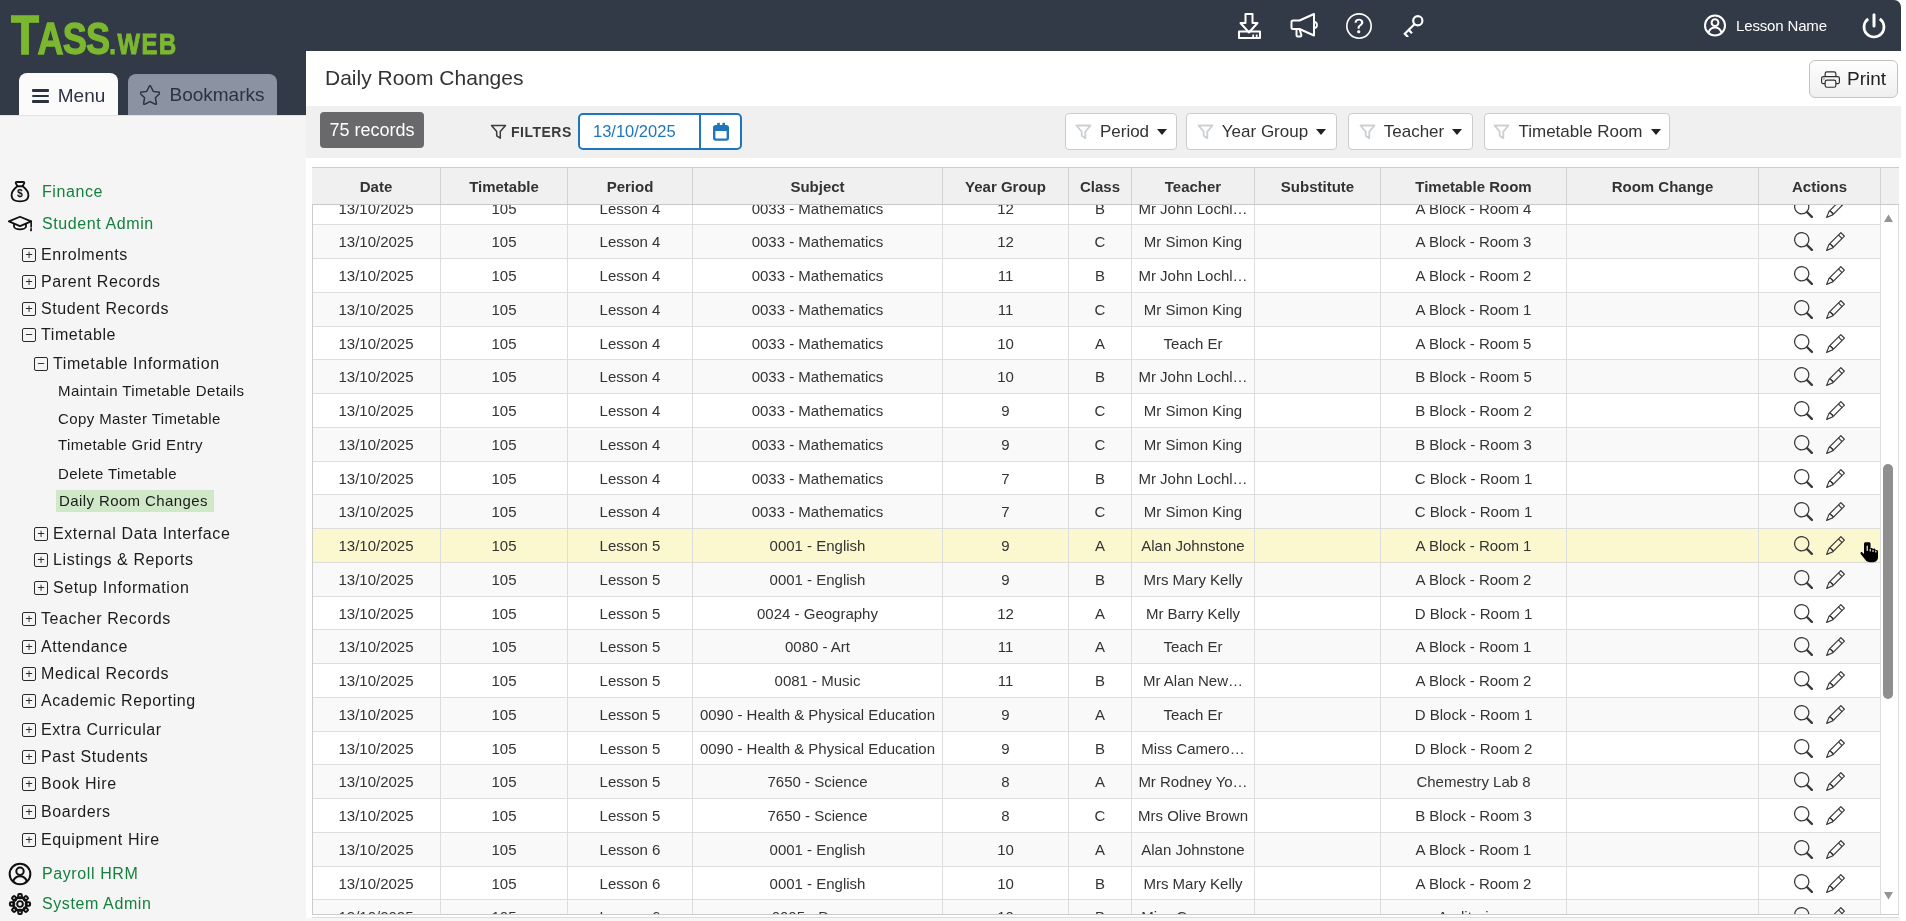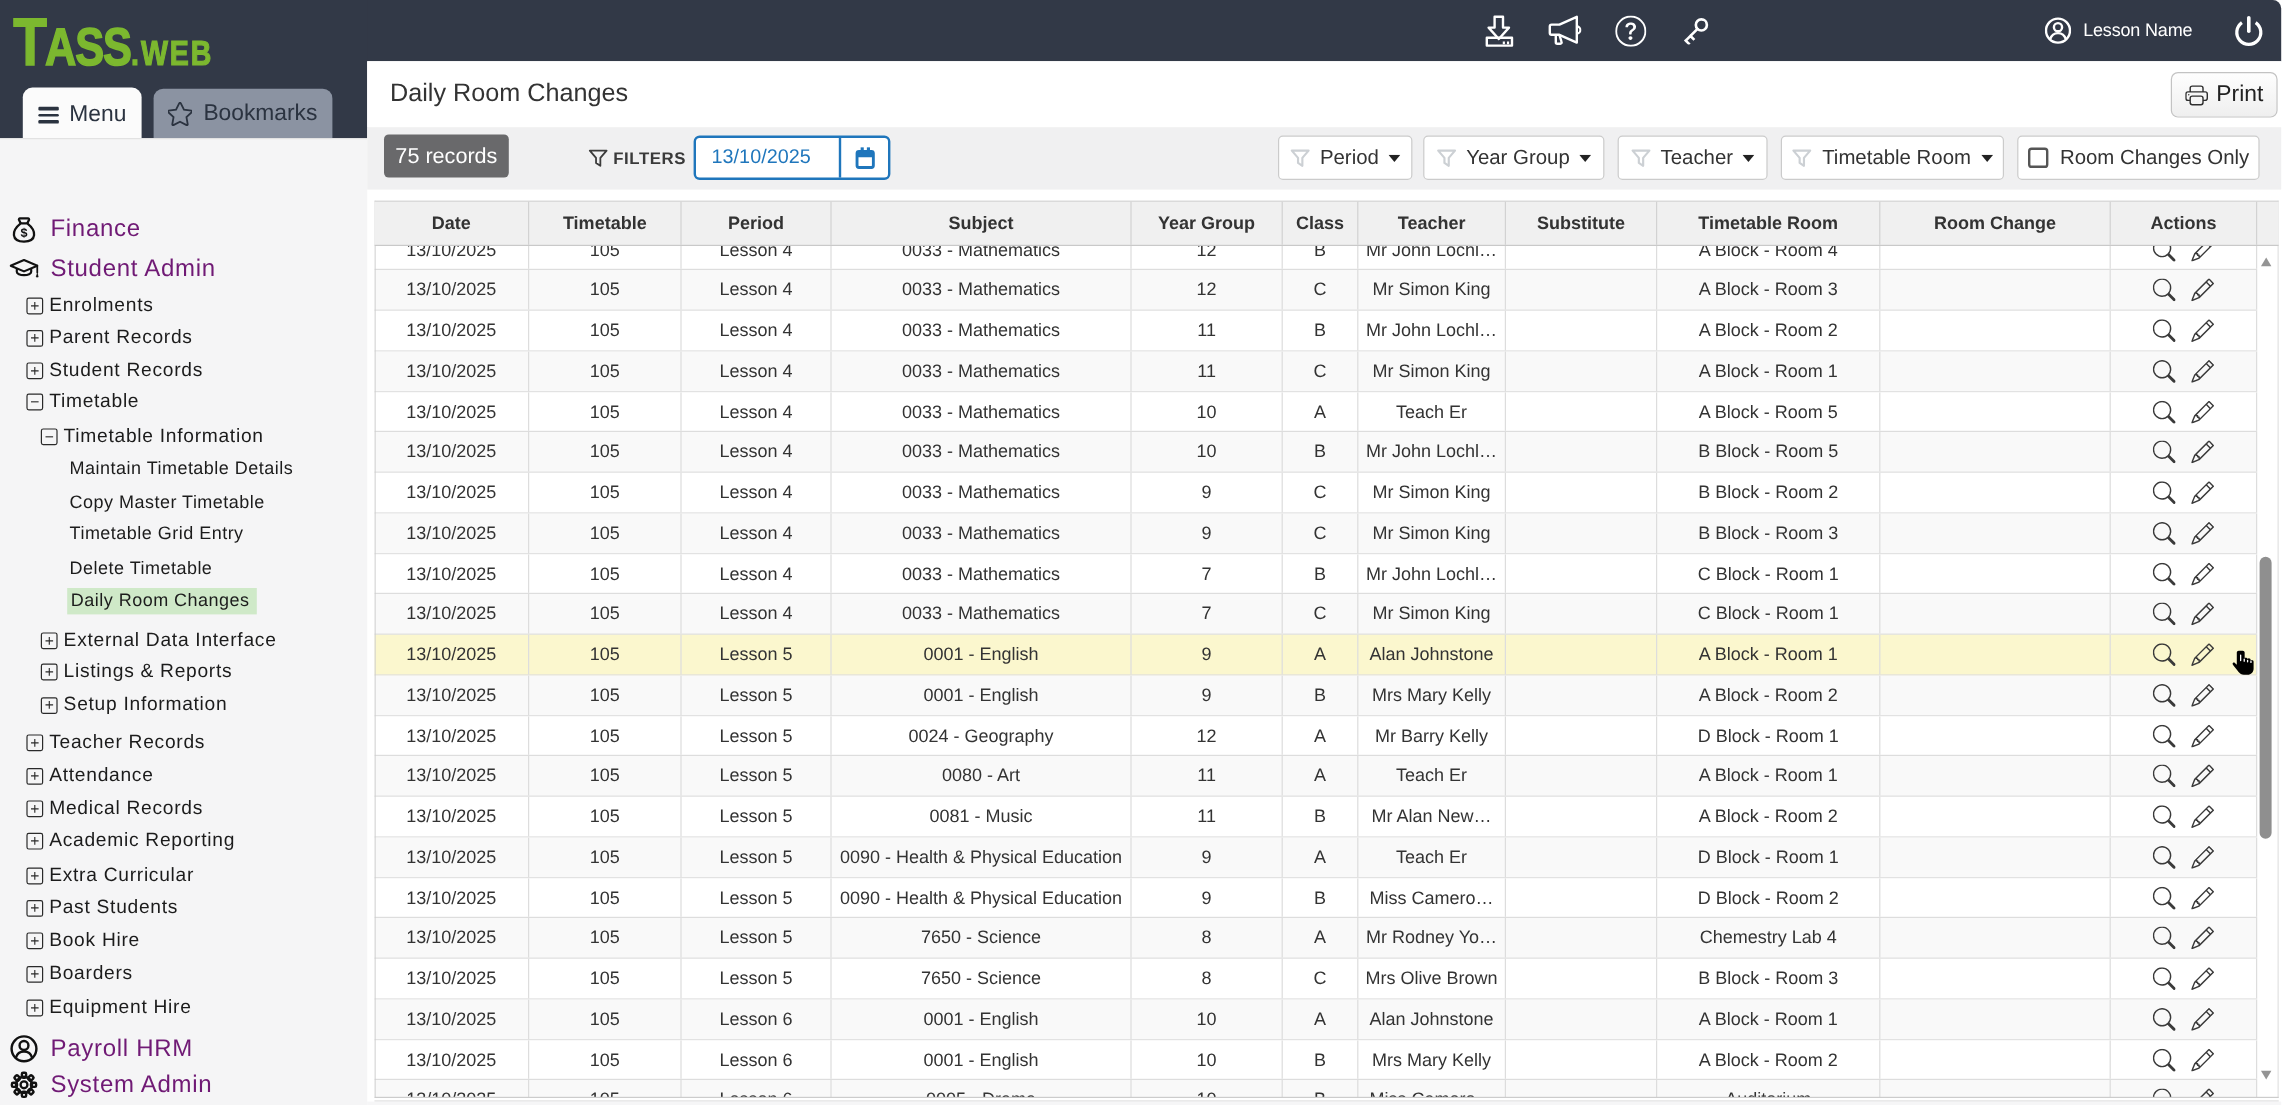--- a/index.html
+++ b/index.html
@@ -17,21 +17,21 @@
 
 .tabmenu { position:absolute; left:19px; top:73px; width:99px; height:46px; background:#fbfbfb; border-radius:8px 8px 0 0; display:flex; align-items:center; justify-content:center; gap:9px; color:#2b3340; font-size:19px; }
 .tabbm { position:absolute; left:128px; top:74px; width:149px; height:41px; background:#8b93a2; border-radius:8px 8px 0 0; display:flex; align-items:center; justify-content:center; gap:9px; color:#2b3340; font-size:19px; }
 .burger { display:inline-block; width:17px; }
 .burger div { height:2.5px; background:#2b3340; margin:3px 0; border-radius:1px;}
 
 .sidebody { position:absolute; left:0; top:115px; width:306px; height:806px; background:#f5f5f6; border-top:1px solid #e2e2e2;}
 .fmenu { position:absolute; left:11px; top:131px; width:284px; height:33px; border:1px solid #ccc; border-radius:5px; background:#fff; font-size:16px; padding:0 10px; color:#999; }
 .nav { position:absolute; left:0; height:27px; display:flex; align-items:center; white-space:nowrap; }
 .nav .nico { width:24px; height:24px; margin-left:8px; }
-.ntxt { margin-left:10px; font-size:20px; color:#701a75; letter-spacing:0.6px; }
+.ntxt { margin-left:10px; font-size:16px; color:#15803d; letter-spacing:0.6px; }
 .ntxt2 { font-size:16px; color:#1c1c1c; letter-spacing:0.6px; }
 .ntxt3 { margin-left:58px; font-size:15px; color:#1c1c1c; letter-spacing:0.4px; }
 .l1 .ebox { margin-left:22px; margin-right:5px; }
 .l2 .ebox { margin-left:34px; margin-right:5px; }
 .ebox { display:inline-flex; width:14px; height:14px; border:1.4px solid #2a2a2a; border-radius:2px; align-items:center; justify-content:center; font-size:13px; color:#2a2a2a; line-height:1; padding-bottom:1px; }
 .active { margin-left:56px; background:#cfe9c8; padding:2px 6px 3px 3px; font-size:15px; color:#1c1c1c; letter-spacing:0.4px; }
 
 .titlebar { position:absolute; left:306px; top:51px; width:1595px; height:55px; background:#fff; }
 .title { position:absolute; left:325px; top:66px; font-size:21px; color:#333; }
 .printbtn { position:absolute; left:1809px; top:60px; width:89px; height:38px; background:linear-gradient(#fefefe,#efefef); border:1px solid #c3c3c3; border-radius:6px; display:flex; align-items:center; justify-content:center; gap:7px; font-size:19px; color:#222; }
@@ -280,21 +280,20 @@
 <div class="fbtn" style="left:1348px; width:125px;"><svg viewBox="0 0 17 16" width="17" height="16" fill="none" stroke="#ccd0d4" stroke-width="1.8" stroke-linejoin="round">
         <path d="M1.5 1.5 h14 L10.3 7.6 V14.2 L6.7 11.8 V7.6 Z"></path>
       </svg> Teacher <svg width="10" height="6" viewBox="0 0 10 6">
         <path d="M0 0 h10 L5 6 Z" fill="#222"></path>
       </svg></div>
 <div class="fbtn" style="left:1484px; width:186px;"><svg viewBox="0 0 17 16" width="17" height="16" fill="none" stroke="#ccd0d4" stroke-width="1.8" stroke-linejoin="round">
         <path d="M1.5 1.5 h14 L10.3 7.6 V14.2 L6.7 11.8 V7.6 Z"></path>
       </svg> Timetable Room <svg width="10" height="6" viewBox="0 0 10 6">
         <path d="M0 0 h10 L5 6 Z" fill="#222"></path>
       </svg></div>
-<div class="fbtn" style="left:1681px; width:202px; gap:10px;"><span style="display:inline-block;width:17px;height:17px;border:2px solid #555;border-radius:3px;background:#fff;"></span>Room Changes Only</div>
 
 <div class="twrap">
 <div class="trow" style="top:24.70px">
         <div class="td" style="width:129px">13/10/2025</div>
         <div class="td" style="width:127px">105</div>
         <div class="td" style="width:125px">Lesson 4</div>
         <div class="td" style="width:250px">0033 - Mathematics</div>
         <div class="td" style="width:126px">12</div>
         <div class="td" style="width:63px">B</div>
         <div class="td" style="width:123px">Mr John Lochl…</div>
@@ -632,21 +631,21 @@
       </div>
 <div class="trow odd" style="top:598.45px">
         <div class="td" style="width:129px">13/10/2025</div>
         <div class="td" style="width:127px">105</div>
         <div class="td" style="width:125px">Lesson 5</div>
         <div class="td" style="width:250px">7650 - Science</div>
         <div class="td" style="width:126px">8</div>
         <div class="td" style="width:63px">A</div>
         <div class="td" style="width:123px">Mr Rodney Yo…</div>
         <div class="td" style="width:126px"></div>
-        <div class="td" style="width:186px">Chemestry Lab 4</div>
+        <div class="td" style="width:186px">Chemestry Lab 8</div>
         <div class="td" style="width:192px"></div>
         <div class="td tda" style="width:122px">
           <svg class="act" viewBox="0 0 16 16" fill="#3a3a3a">
             <path d="M11.742 10.344a6.5 6.5 0 1 0-1.397 1.398h-.001c.03.04.062.078.098.115l3.85 3.85a1 1 0 0 0 1.415-1.414l-3.85-3.85a1.007 1.007 0 0 0-.115-.1zM12 6.5a5.5 5.5 0 1 1-11 0 5.5 5.5 0 0 1 11 0z"></path>
           </svg>
           <svg class="act" viewBox="0 0 16 16" fill="#3a3a3a">
             <path d="M12.146.146a.5.5 0 0 1 .708 0l3 3a.5.5 0 0 1 0 .708l-10 10a.5.5 0 0 1-.168.11l-5 2a.5.5 0 0 1-.65-.65l2-5a.5.5 0 0 1 .11-.168l10-10zM11.207 2.5 13.5 4.793 14.793 3.5 12.5 1.207 11.207 2.5zm1.586 3L10.5 3.207 4 9.707V10h.5a.5.5 0 0 1 .5.5v.5h.5a.5.5 0 0 1 .5.5v.5h.293l6.5-6.5zm-9.761 5.175-.106.106-1.528 3.821 3.821-1.528.106-.106A.5.5 0 0 1 5 12.5V12h-.5a.5.5 0 0 1-.5-.5V11h-.5a.5.5 0 0 1-.468-.325z"></path>
           </svg>
         </div>
       </div>

